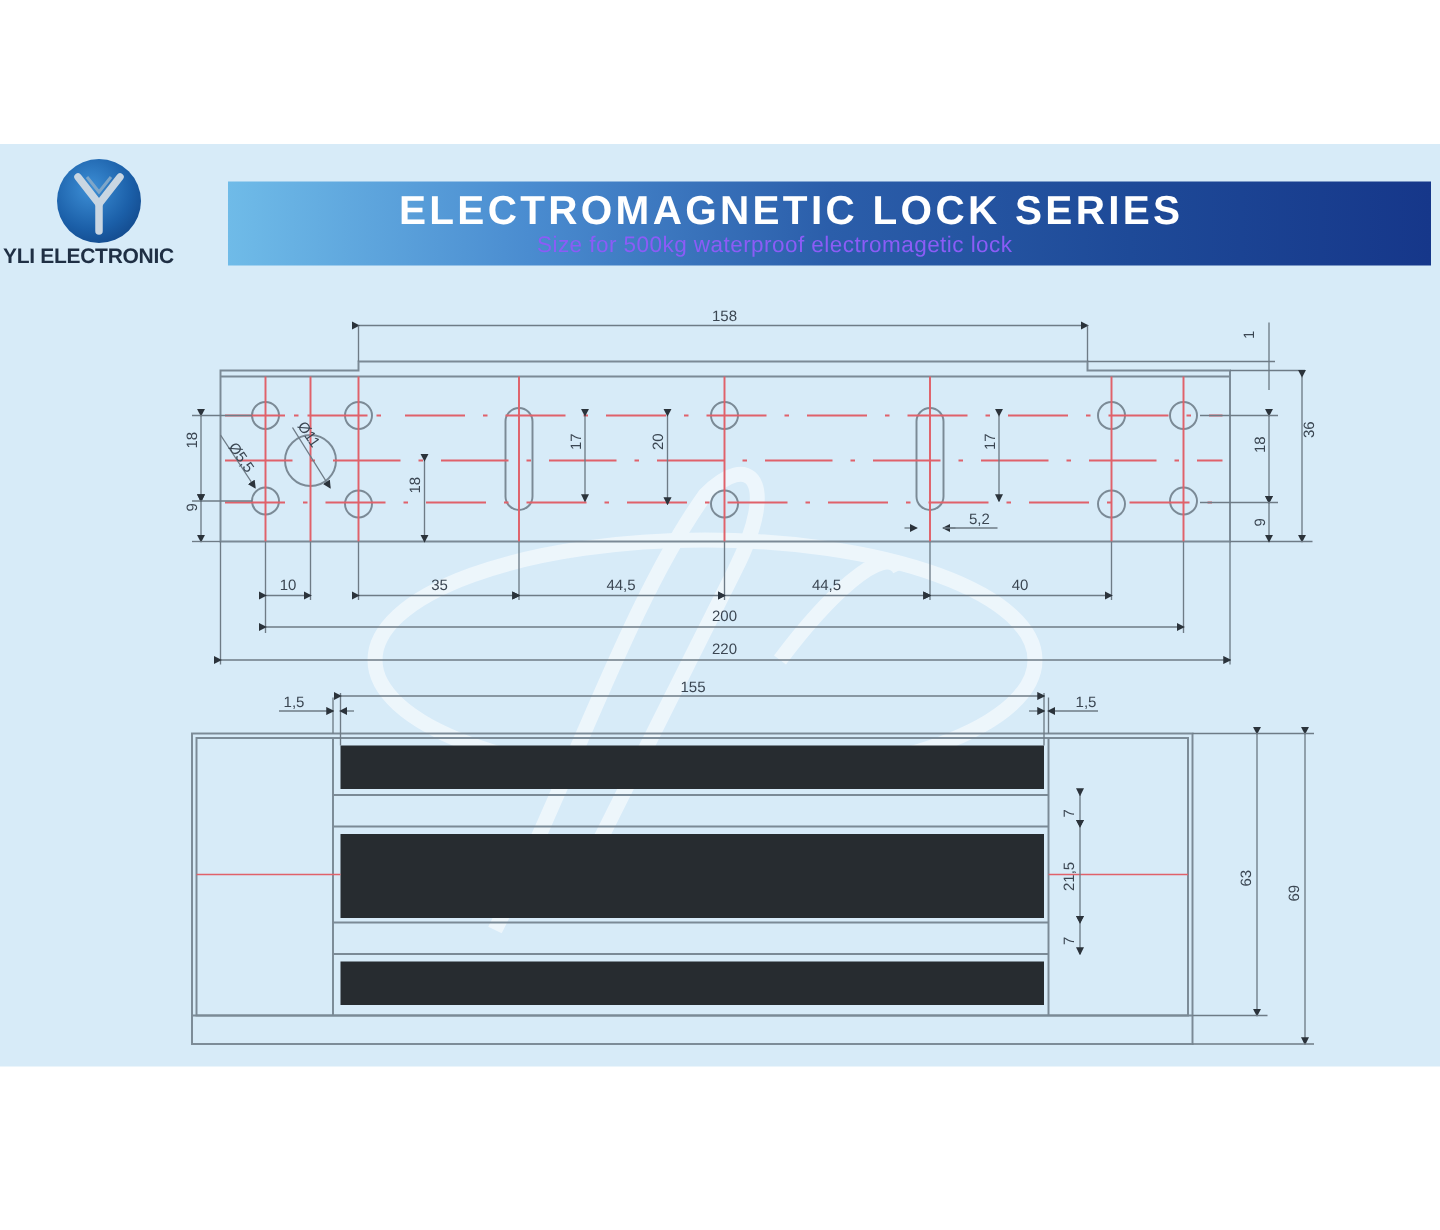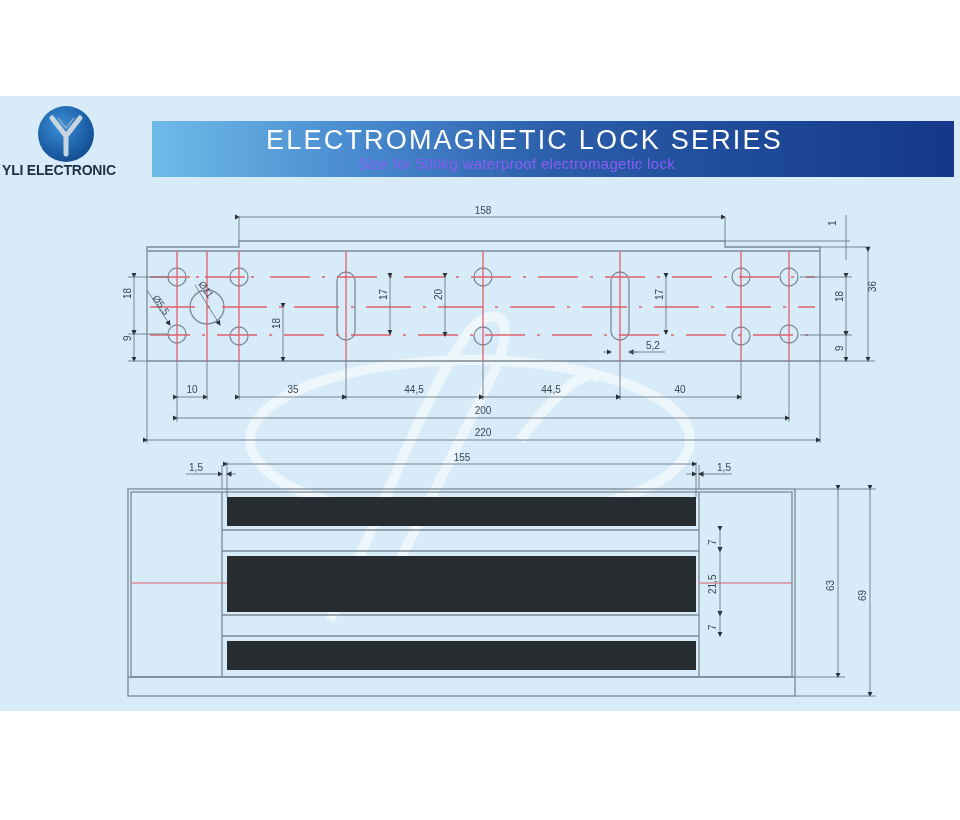--- a/index.html
+++ b/index.html
@@ -3,21 +3,21 @@
 <meta charset="utf-8">
 <style>
   html,body{margin:0;padding:0;background:#ffffff;}
   body{width:960px;height:820px;position:relative;overflow:hidden;font-family:"Liberation Sans",sans-serif;}
   .panel{position:absolute;left:0;top:96px;width:960px;height:615px;background:#d7ebf8;}
   .logo{position:absolute;left:38px;top:106px;width:56px;height:56px;border-radius:50%;
     background:radial-gradient(circle at 40% 35%,#3d8fd6 0%,#1b5fa8 55%,#0d3a78 100%);}
   .logo-text{position:absolute;left:2px;top:162px;width:135px;font-size:14px;font-weight:bold;color:#1f2f44;letter-spacing:-0.2px;white-space:nowrap;}
   .banner{position:absolute;left:152px;top:121px;width:802px;height:56px;
     background:linear-gradient(90deg,#6fbbe8 0%,#4a8cd0 25%,#2b5eaa 50%,#1e4a98 75%,#16378a 100%);}
-  .banner-title{position:absolute;left:266px;top:125px;font-size:27px;font-weight:normal;color:#ffffff;letter-spacing:2.2px;white-space:nowrap;}
+  .banner-title{position:absolute;left:266px;top:125px;font-size:27px;font-weight:bold;color:#ffffff;letter-spacing:2.2px;white-space:nowrap;}
   .banner-sub{position:absolute;left:358px;top:155px;font-size:15px;color:#8b5cf6;letter-spacing:0.3px;white-space:nowrap;}
   svg.drawing{position:absolute;left:0;top:0;}
   .dim{font-family:"Liberation Sans",sans-serif;font-size:10px;fill:#3b4652;}
 </style>
 </head>
 <body>
 
 <div class="panel"></div>
 
 <div class="logo">

